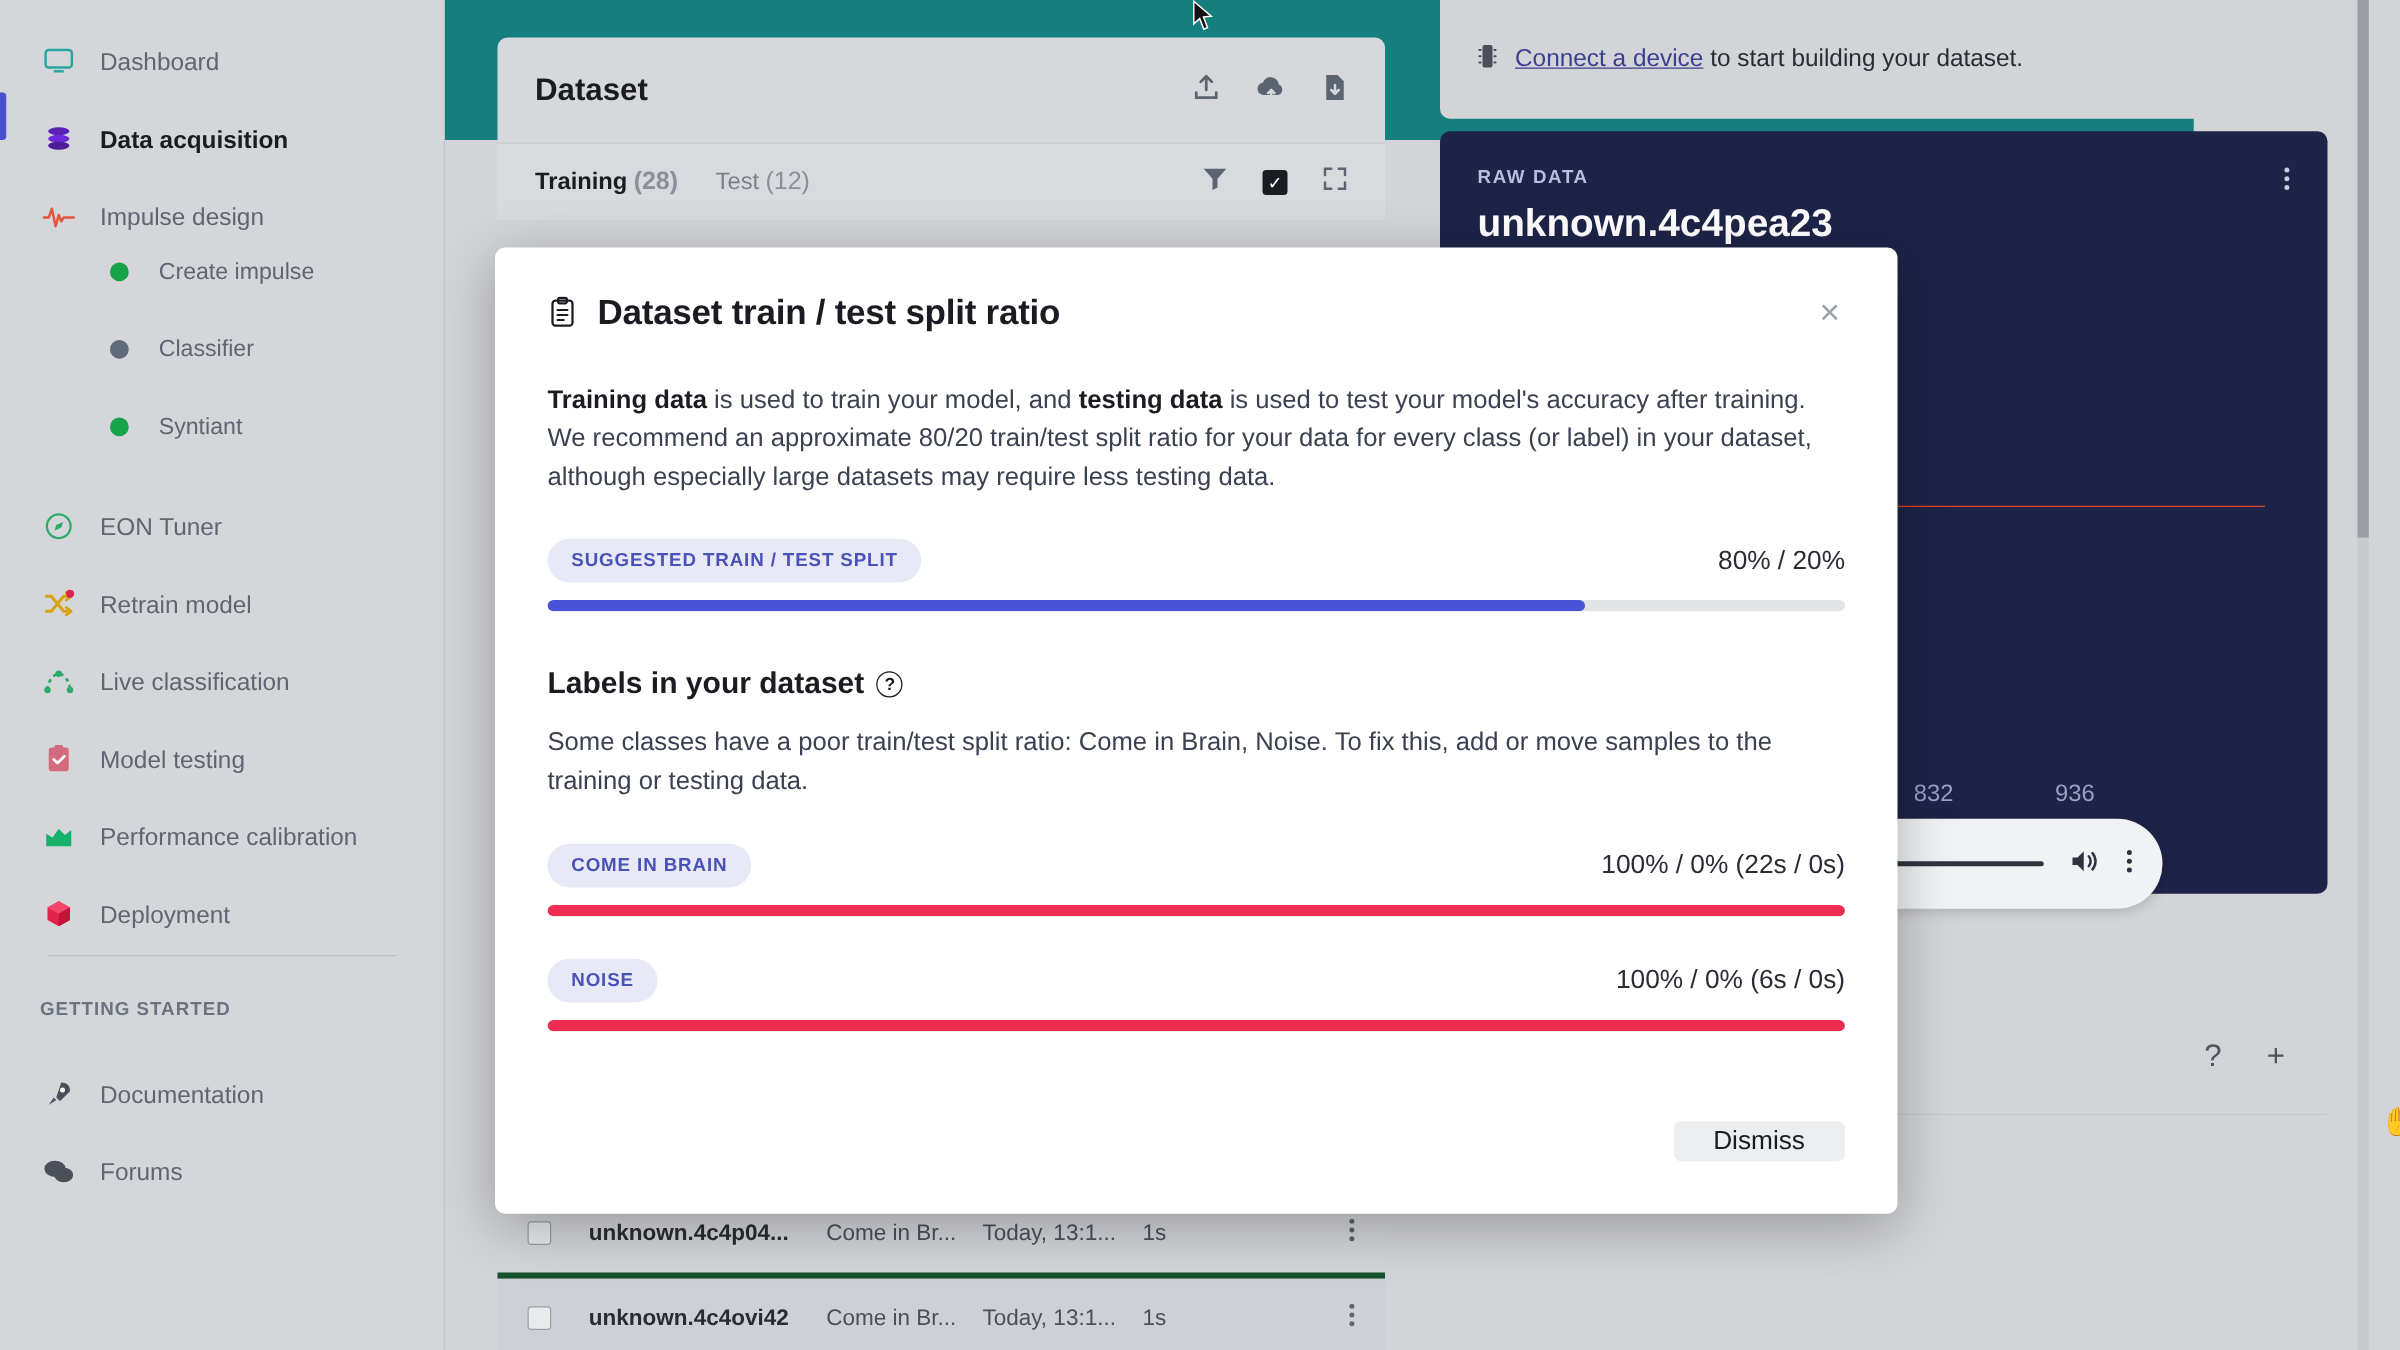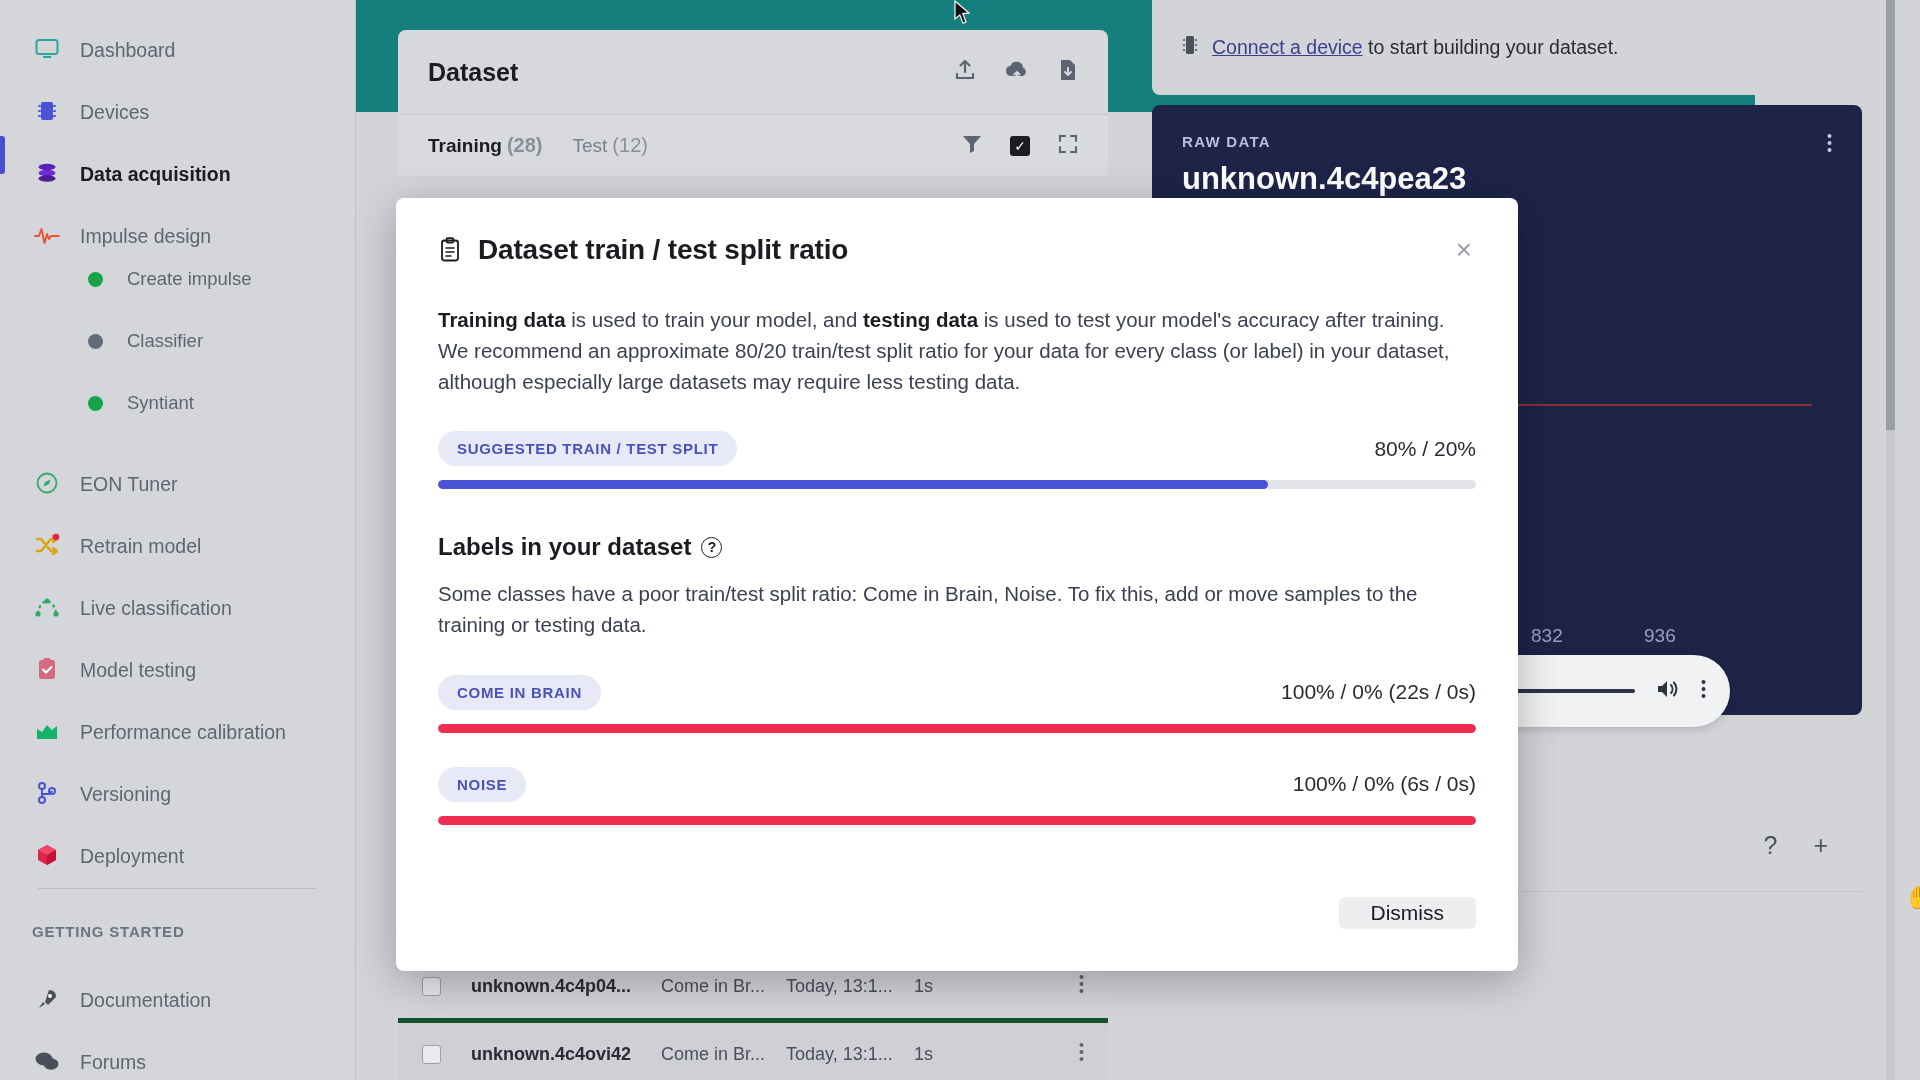--- a/index.html
+++ b/index.html
@@ -227,31 +227,20 @@
     <div class="nav-item">
       <span class="nav-ico">
         <svg width="24" height="22" viewBox="0 0 24 22">
             <rect x="1.5" y="2" width="21" height="14" rx="2.5" fill="none" stroke="#2aa6a0" stroke-width="2"></rect>
             <path d="M8 19h8" stroke="#2aa6a0" stroke-width="2"></path>
           </svg>
       </span>
       <span>Dashboard</span>
     </div>
 
-    <div class="nav-item">
-      <span class="nav-ico">
-        <svg width="22" height="24" viewBox="0 0 22 24">
-            <rect x="5" y="3" width="12" height="18" rx="2" fill="#4a52d6"></rect>
-            <g stroke="#4a52d6" stroke-width="2" stroke-linecap="round">
-              <path d="M3 7h1M3 12h1M3 17h1M18 7h1M18 12h1M18 17h1"></path>
-            </g>
-          </svg>
-      </span>
-      <span>Devices</span>
-    </div>
 
     <div class="nav-item active">
       <span class="nav-ico">
         <svg width="24" height="24" viewBox="0 0 24 24">
             <ellipse cx="12" cy="6" rx="8.5" ry="3.2" fill="#5b21b6"></ellipse>
             <ellipse cx="12" cy="12" rx="8.5" ry="3.2" fill="#6d28d9"></ellipse>
             <ellipse cx="12" cy="17.5" rx="8.5" ry="3.2" fill="#4c1d95"></ellipse>
           </svg>
       </span>
       <span>Data acquisition</span>
@@ -325,31 +314,20 @@
 
     <div class="nav-item">
       <span class="nav-ico">
         <svg width="24" height="22" viewBox="0 0 24 22">
             <path d="M2 19V9l5 3 5-7 5 5 5-4v13z" fill="#17b26a"></path>
           </svg>
       </span>
       <span>Performance calibration</span>
     </div>
 
-    <div class="nav-item">
-      <span class="nav-ico">
-        <svg width="22" height="24" viewBox="0 0 22 24">
-            <circle cx="6" cy="5" r="3" fill="none" stroke="#4a52d6" stroke-width="2"></circle>
-            <circle cx="6" cy="19" r="3" fill="none" stroke="#4a52d6" stroke-width="2"></circle>
-            <circle cx="16" cy="10" r="3" fill="none" stroke="#4a52d6" stroke-width="2"></circle>
-            <path d="M6 8v8M6 13h5a5 5 0 005-3" fill="none" stroke="#4a52d6" stroke-width="2"></path>
-          </svg>
-      </span>
-      <span>Versioning</span>
-    </div>
 
     <div class="nav-item">
       <span class="nav-ico">
         <svg width="24" height="24" viewBox="0 0 24 24">
             <path d="M12 2l9 5v10l-9 5-9-5V7z" fill="#e0234b"></path>
             <path d="M12 2l9 5-9 5-9-5z" fill="#f0476b"></path>
             <path d="M12 12v10l9-5V7z" fill="#c2123a"></path>
           </svg>
       </span>
       <span>Deployment</span>

